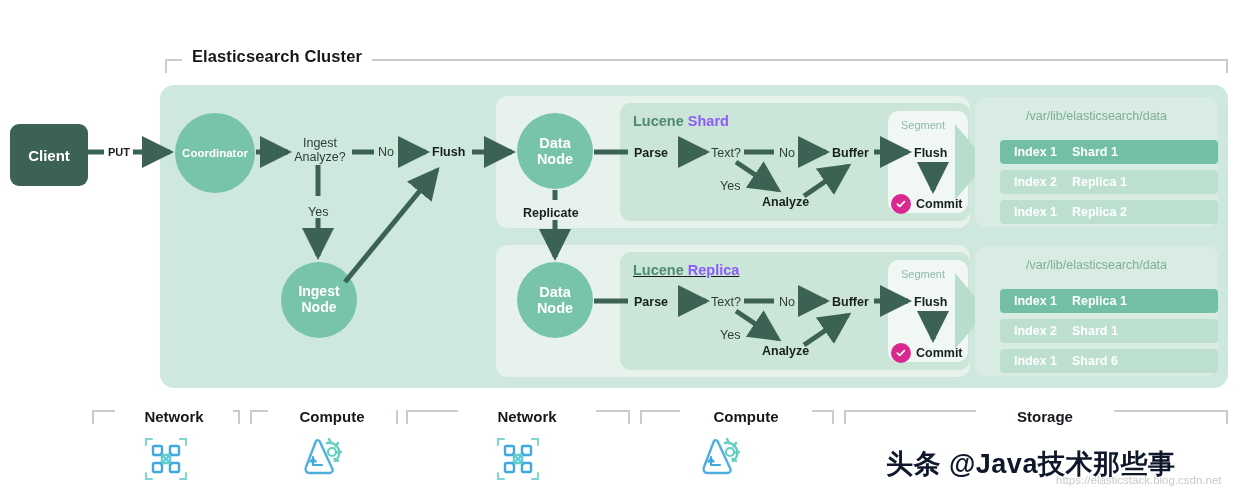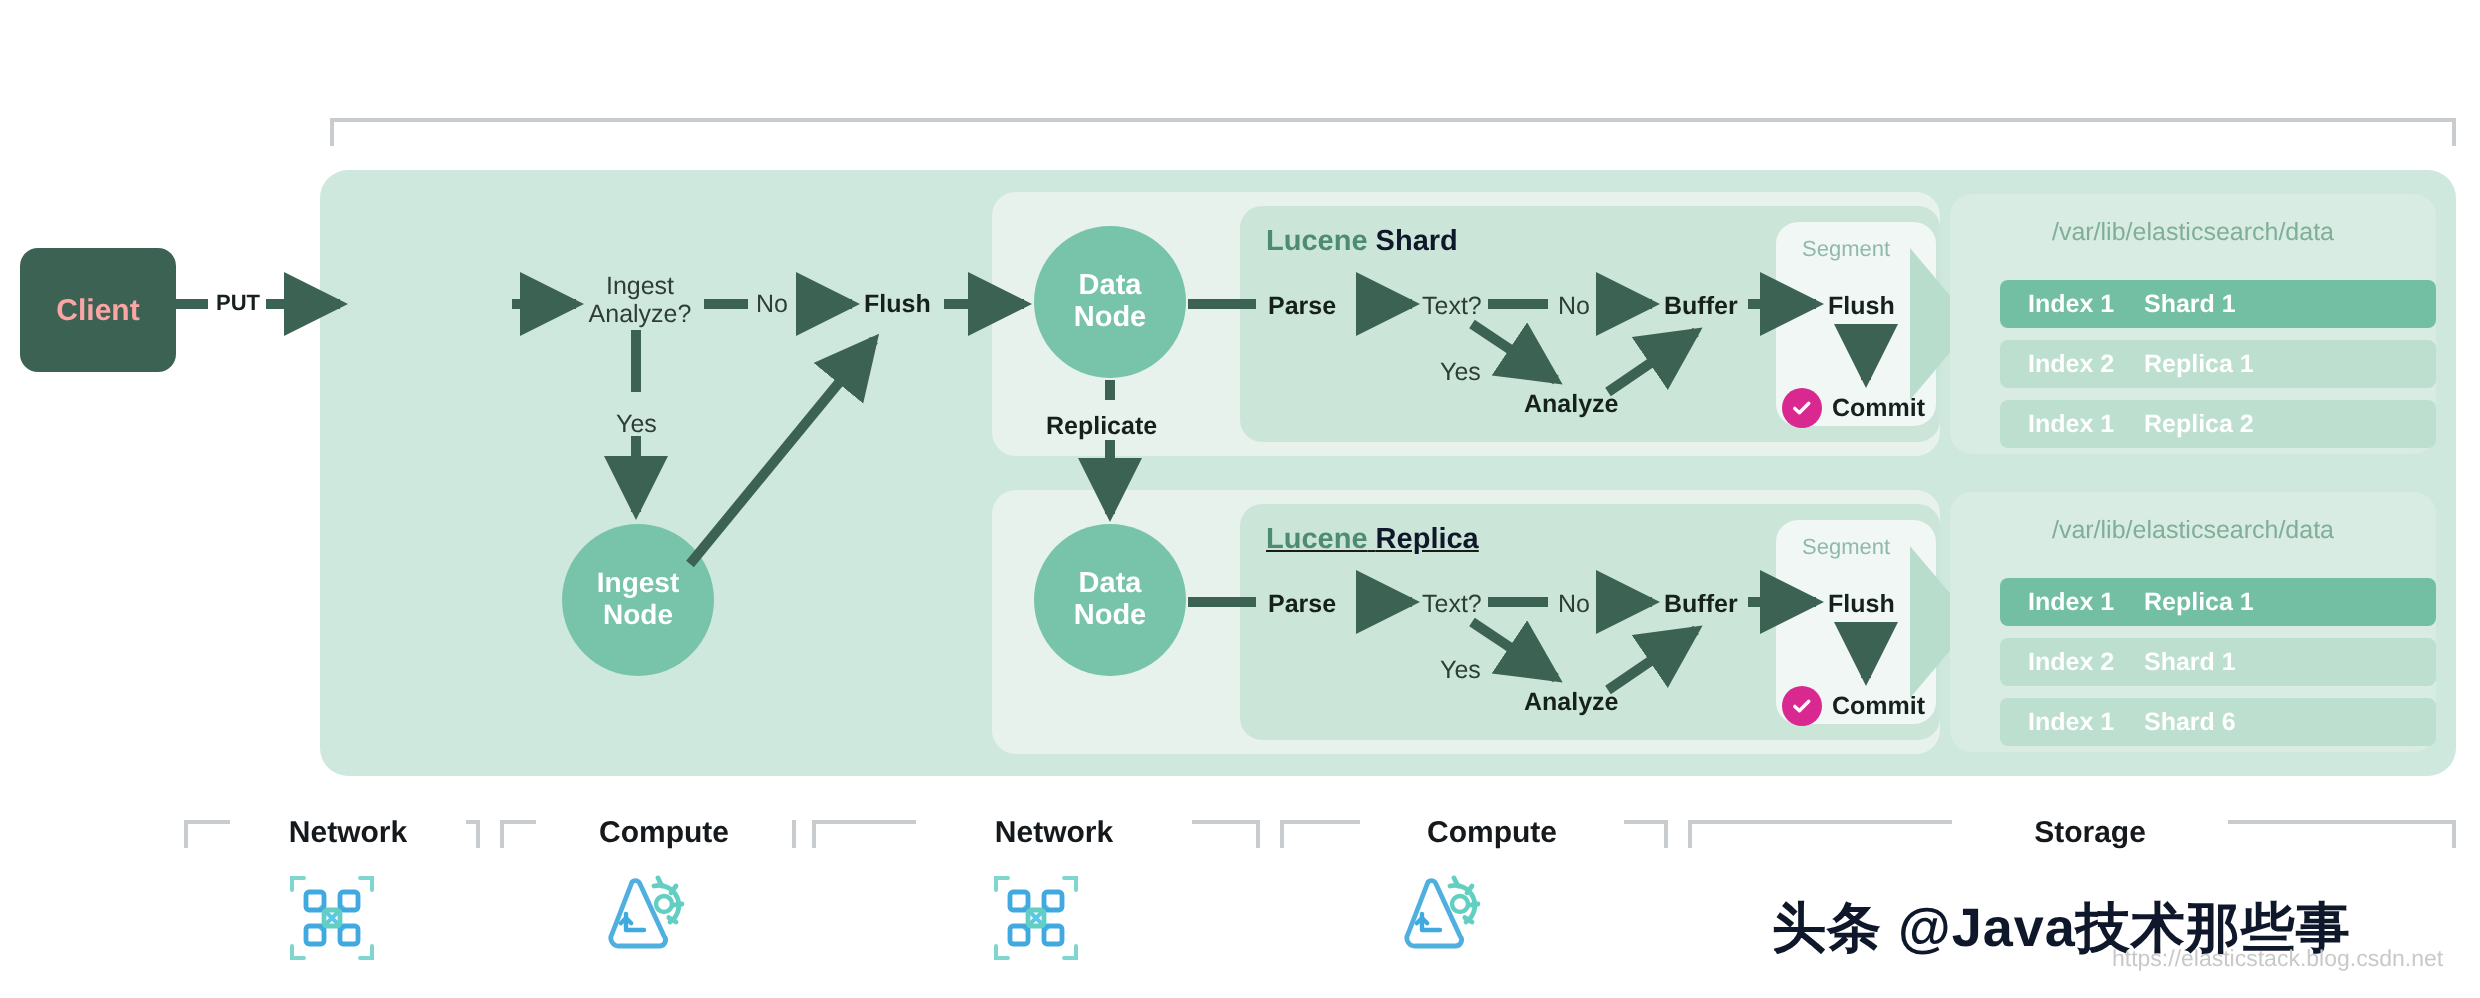--- a/index.html
+++ b/index.html
@@ -29,21 +29,21 @@
   #cluster-body{
     position:absolute;left:160px;top:85px;width:1068px;height:303px;
     background:#cfe8dd;border-radius:14px;
   }
 
   
   #client-box{
     position:absolute;left:10px;top:124px;width:78px;height:62px;
     background:#3c6254;border-radius:9px;
     display:flex;align-items:center;justify-content:center;
-    color:#fca5a5;font-size:15px;font-weight:bold;
+    color:#ffffff;font-size:15px;font-weight:bold;
   }
 
   
   .circle{
     position:absolute;border-radius:50%;
     background:#78c4ab;color:#ffffff;
     display:flex;align-items:center;justify-content:center;
     text-align:center;font-weight:bold;line-height:1.12;
   }
   #coordinator-node{left:175px;top:113px;width:80px;height:80px;font-size:11.5px;}
@@ -57,21 +57,21 @@
   #node-panel-replica{left:496px;top:245px;width:474px;height:132px;}
 
   .lucene-panel{position:absolute;background:#cbe6d9;border-radius:11px;}
   #lucene-panel-primary{left:620px;top:103px;width:350px;height:118px;}
   #lucene-panel-replica{left:620px;top:252px;width:350px;height:118px;}
 
   .lucene-title{
     position:absolute;font-size:14.5px;font-weight:bold;white-space:nowrap;
   }
   .lucene-title .lc-a{color:#4e8b73;}
-  .lucene-title .lc-b{color:#0f172a;font-weight:bold;}
+  .lucene-title .lc-b{color:#8b5cf6;font-weight:bold;}
   #lucene-title-primary{left:633px;top:113px;}
   #lucene-title-replica{left:633px;top:262px;text-decoration:underline;}
 
   
   .segment-box{position:absolute;background:#f0f7f4;border-radius:11px;}
   #segment-box-primary{left:888px;top:111px;width:80px;height:102px;}
   #segment-box-replica{left:888px;top:260px;width:80px;height:102px;}
   .segment-label{
     position:absolute;font-size:11px;color:#8fb9a8;white-space:nowrap;
   }
@@ -150,27 +150,31 @@
     position:absolute;left:1056px;top:474px;
     font-size:11.5px;color:#c9c9c9;white-space:nowrap;
   }
 </style>
 </head>
 <body>
 
 <div class="stage">
 
   <div id="cluster-bracket"></div>
+  <div id="cluster-title">Elasticsearch Cluster</div>
   <div id="cluster-body"></div>
 
   <div id="client-box">
     <span>Client</span>
   </div>
   <div class="lbl tiny" style="left:108px;top:146px;">PUT</div>
 
+  <div class="circle" id="coordinator-node">
+    <span>Coordinator</span>
+  </div>
 
   <div class="lbl thin two-line" style="left:292px;top:136px;width:56px;text-align:center;">
     <div>Ingest</div>
     <div>Analyze?</div>
   </div>
   <div class="lbl thin" style="left:378px;top:145px;">No</div>
   <div class="lbl thin" style="left:308px;top:205px;">Yes</div>
 
   <div class="circle" id="ingest-node">
     <div>

